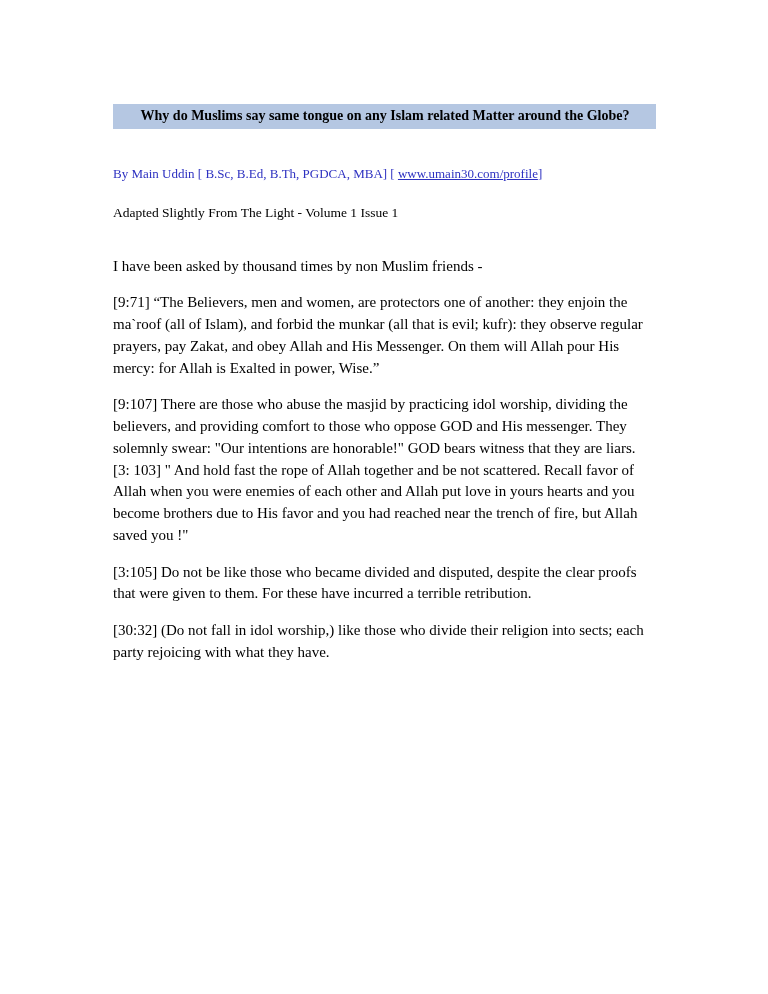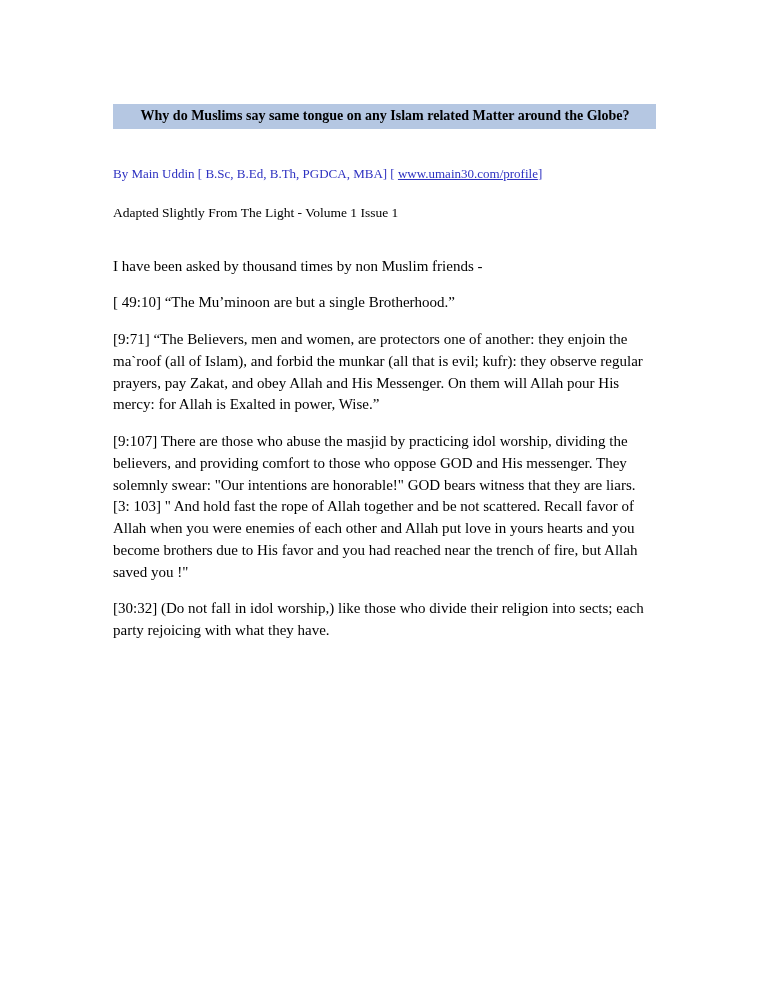--- a/index.html
+++ b/index.html
@@ -64,20 +64,20 @@
 <div class="page">
   <div class="content">
 
     <div class="title-bar">Why do Muslims say same tongue on any Islam related Matter around the Globe?</div>
 
     <p class="byline"><span>By Main Uddin [ B.Sc, B.Ed, B.Th, PGDCA, MBA] [ </span><a>www.umain30.com/profile</a><span>]</span></p>
 
     <p class="subtitle">Adapted Slightly From The Light - Volume 1 Issue 1</p>
 
     <p class="para">I have been asked by thousand times by non Muslim friends -</p>
-    <p class="para">[ 49:10] “The Mu’minoon are but a single Brotherhood.”</p>
     <p class="para">[9:71] “The Believers, men and women, are protectors one of another: they enjoin the ma`roof (all of Islam), and forbid the munkar (all that is evil; kufr): they observe regular prayers, pay Zakat, and obey Allah and His Messenger. On them will Allah pour His mercy: for Allah is Exalted in power, Wise.”</p>
     <p class="para">[9:107] There are those who abuse the masjid by practicing idol worship, dividing the believers, and providing comfort to those who oppose GOD and His messenger. They solemnly swear: "Our intentions are honorable!" GOD bears witness that they are liars.
 [3: 103] " And hold fast the rope of Allah together and be not scattered. Recall favor of Allah when you were enemies of each other and Allah put love in yours hearts and you become brothers due to His favor and you had reached near the trench of fire, but Allah saved you !"</p>
+    <p class="para">[3:105] Do not be like those who became divided and disputed, despite the clear proofs that were given to them. For these have incurred a terrible retribution.</p>
     <p class="para">[30:32] (Do not fall in idol worship,) like those who divide their religion into sects; each party rejoicing with what they have.</p>
 
   </div>
 </div>
 
 </body></html>

